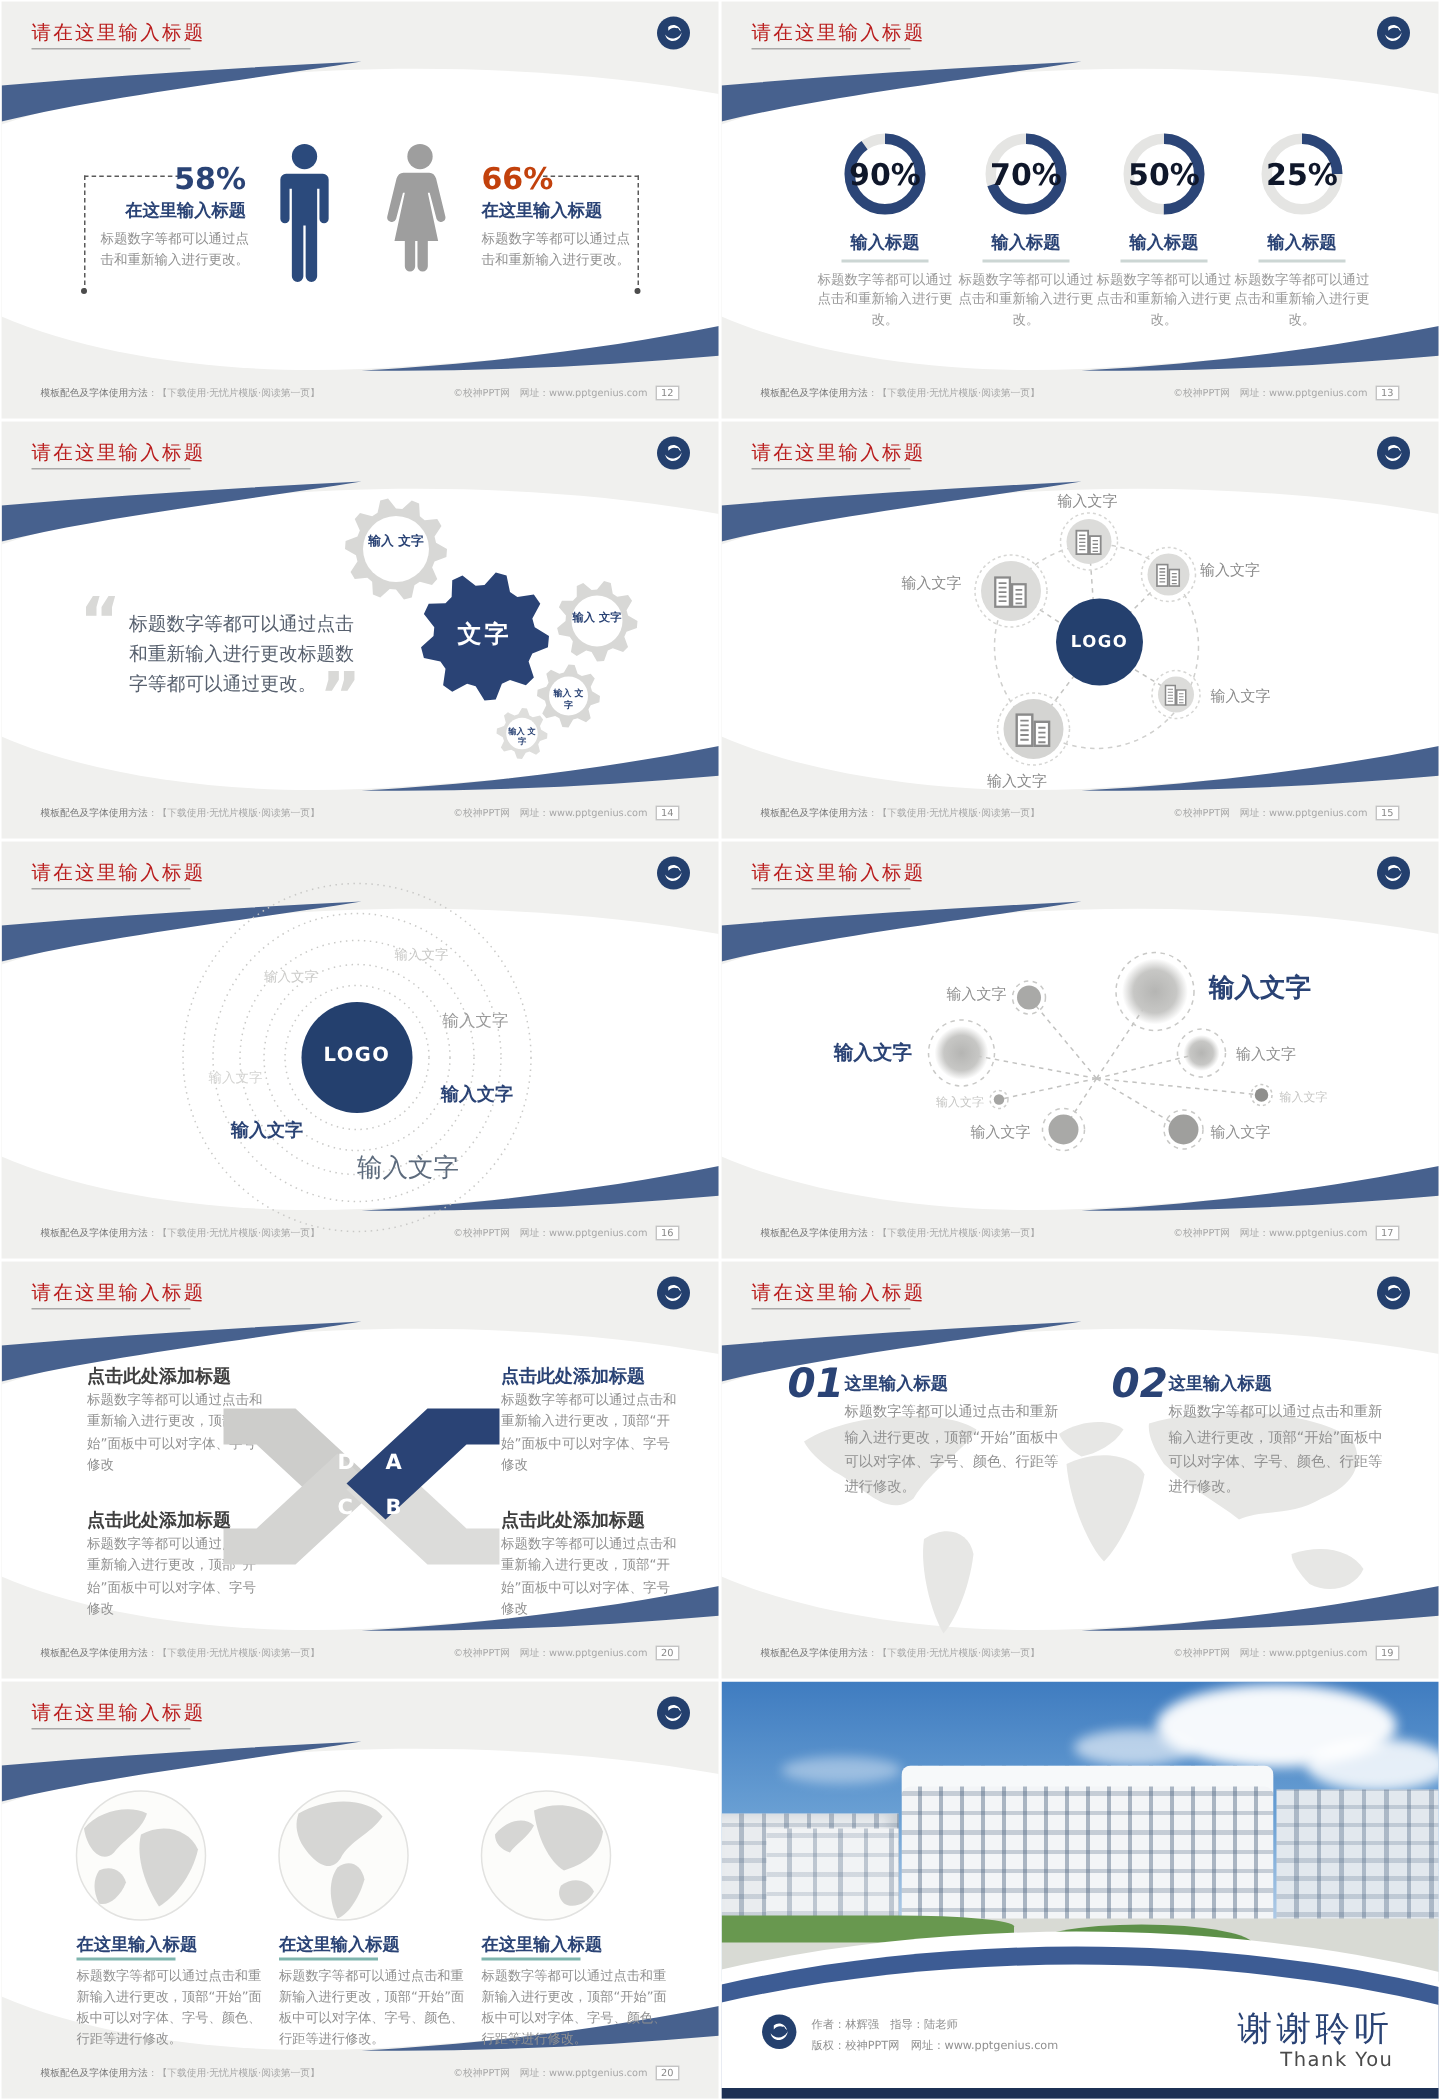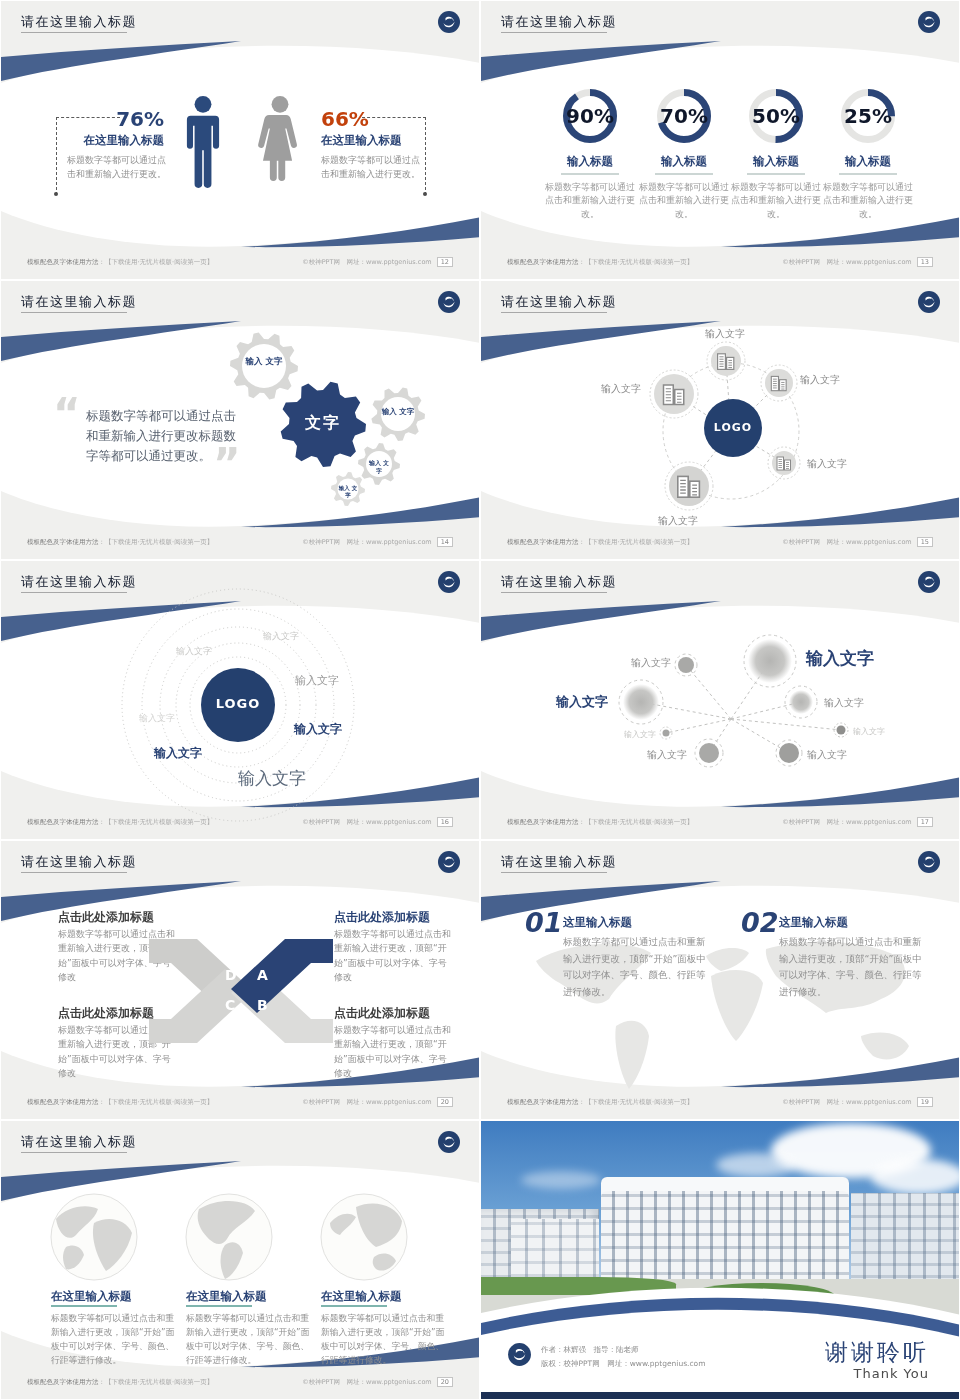--- a/index.html
+++ b/index.html
@@ -2,21 +2,21 @@
 <html><head>
 <meta charset="utf-8">
 <style>
   html,body{margin:0;padding:0;background:#ffffff;}
   body{font-family:"DejaVu Sans","Liberation Sans",sans-serif;}
   .sheet{width:960px;height:1400px;display:grid;grid-template-columns:480px 480px;grid-auto-rows:280px;background:#fff;}
   .slide{position:relative;width:480px;height:280px;background:#f0f0ee;overflow:hidden;border:1px solid #fff;box-sizing:border-box;}
   .abs{position:absolute;}
   
   .bgsvg{position:absolute;left:0;top:0;width:480px;height:280px;z-index:0;}
-  .slide-title{position:absolute;left:20px;top:12px;font-size:13px;color:#0f172a;letter-spacing:1.5px;z-index:3;}
+  .slide-title{position:absolute;left:20px;top:12px;font-size:13px;color:#b91c1c;letter-spacing:1.5px;z-index:3;}
   .title-underline{position:absolute;left:20px;top:31px;width:106px;height:1px;background:#a8a8a8;z-index:3;}
   .logo-badge{position:absolute;right:18px;top:9px;width:24px;height:24px;z-index:3;}
   .footer{position:absolute;left:0;right:0;top:251px;height:20px;display:flex;justify-content:space-between;align-items:center;padding:0 26px;z-index:3;font-size:6.5px;color:#a8a8a8;}
   .f-left-dark{color:#7c7c7c;}
   .f-right{display:flex;align-items:center;}
   .page-box{display:inline-block;border:1px solid #c4c4c4;background:#fff;color:#878787;padding:1px 3px;margin-left:5px;font-size:6.5px;line-height:1;text-align:right;}
   .content{position:absolute;left:0;top:0;width:480px;height:280px;z-index:2;}
   
   .navy{color:#2a4375;}
   .h-navy{font-weight:bold;color:#2a4375;}
@@ -80,21 +80,21 @@
             <span>©校神PPT网　网址：www.pptgenius.com</span>
             <span class="page-box">12</span>
           </span>
     </div>
   </div>
 
     <div class="content">
 
       <div class="abs" style="left:55px;top:116px;width:63px;height:77px;border-left:1px dashed #5a5a5a;border-top:1px dashed #5a5a5a;"></div>
       <div class="abs" style="left:53px;top:191px;width:4px;height:4px;border-radius:50%;background:#4c4c4c;"></div>
-      <div class="abs pct-big navy" style="left:68px;top:106px;width:95px;text-align:right;">76%</div>
+      <div class="abs pct-big navy" style="left:68px;top:106px;width:95px;text-align:right;">58%</div>
       <div class="abs h-navy" style="left:68px;top:132px;width:95px;text-align:right;font-size:11.5px;">在这里输入标题</div>
       <div class="abs body-txt" style="left:66px;top:152px;width:99px;text-align:justify;">标题数字等都可以通过点击和重新输入进行更改。</div>
 
       <svg class="abs" style="left:179px;top:80px;width:46px;height:128px;" viewBox="0 0 60 130">
         <circle cx="30" cy="12" r="11" fill="#2b4a7c"></circle>
         <path fill="#2b4a7c" d="M14,27 h32 a5,5 0 0 1 5,5 v34 a4,4 0 0 1 -8,0 v-26 h-2 v76 a5,5 0 0 1 -10,0 v-44 h-2 v44 a5,5 0 0 1 -10,0 v-76 h-2 v26 a4,4 0 0 1 -8,0 v-34 a5,5 0 0 1 5,-5 Z"></path>
       </svg>
 
       <svg class="abs" style="left:256px;top:80px;width:46px;height:128px;" viewBox="0 0 60 130">
         <circle cx="30" cy="12" r="11" fill="#9e9e9e"></circle>

